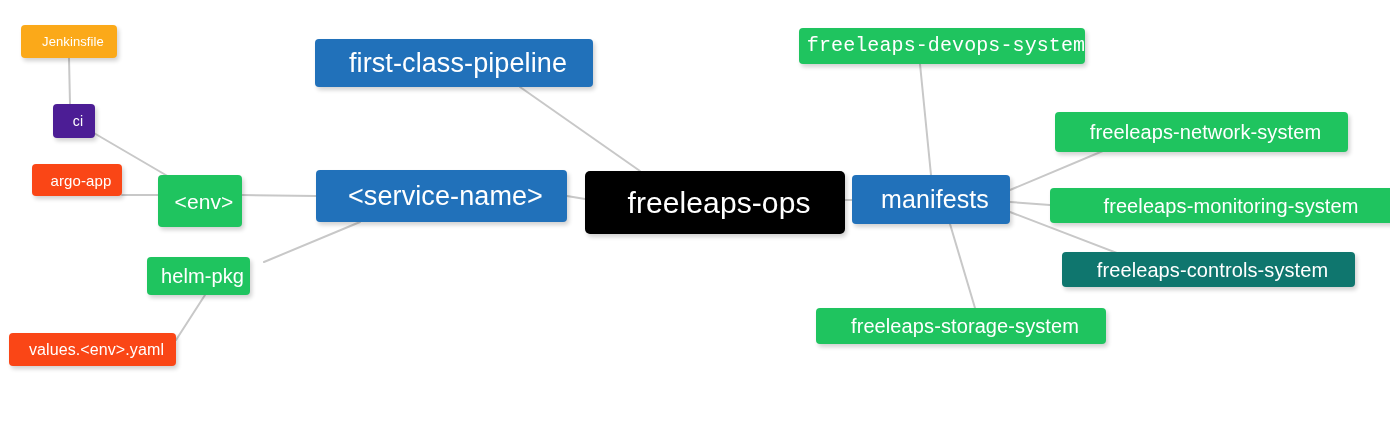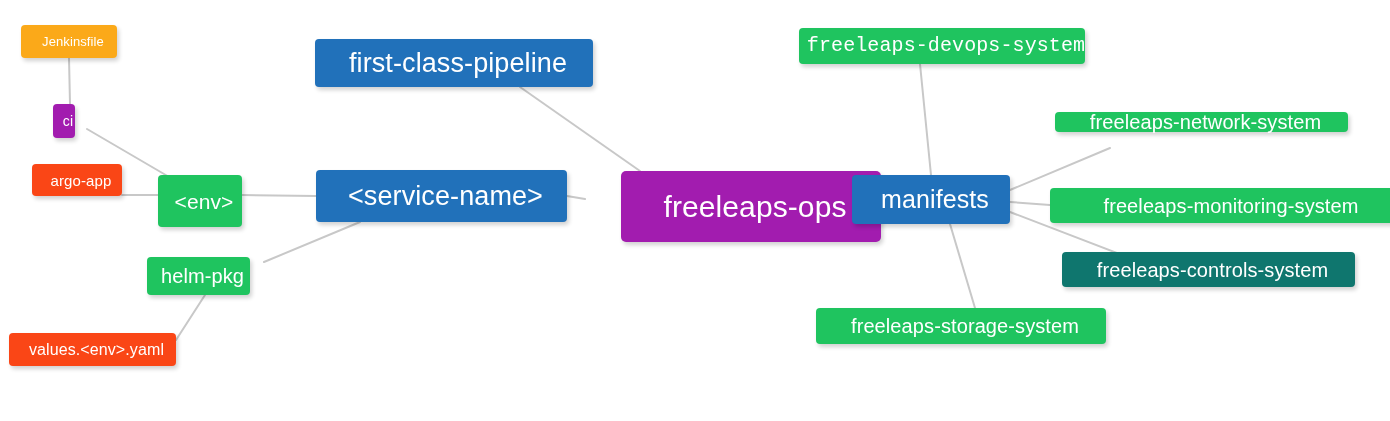--- a/index.html
+++ b/index.html
@@ -57,28 +57,28 @@
       <path d="M 567,196 L 585,199" stroke="#c8c8c8" stroke-width="2" fill="none" stroke-linecap="round"></path>
       <path d="M 845,200 L 852,200" stroke="#c8c8c8" stroke-width="2" fill="none" stroke-linecap="round"></path>
       <path d="M 931,175 L 920,64" stroke="#c8c8c8" stroke-width="2" fill="none" stroke-linecap="round"></path>
       <path d="M 1010,190 L 1110,148" stroke="#c8c8c8" stroke-width="2" fill="none" stroke-linecap="round"></path>
       <path d="M 1010,202 L 1050,205" stroke="#c8c8c8" stroke-width="2" fill="none" stroke-linecap="round"></path>
       <path d="M 1010,212 L 1130,258" stroke="#c8c8c8" stroke-width="2" fill="none" stroke-linecap="round"></path>
       <path d="M 950,224 L 975,308" stroke="#c8c8c8" stroke-width="2" fill="none" stroke-linecap="round"></path>
     </svg>
   <div id="node-layer">
       <div class="node" style="left: 21px; top: 25px; width: 96px; height: 33px; background: rgb(251, 169, 25); font-size: 13px; color: rgb(255, 255, 255);">Jenkinsfile</div>
-      <div class="node" style="left: 53px; top: 104px; width: 22px; height: 34px; background: #a21caf; font-size: 14px; color: rgb(255, 255, 255);">ci</div>
+      <div class="node" style="left: 53px; top: 104px; width: 42px; height: 34px; background: #4c1d95; font-size: 14px; color: rgb(255, 255, 255);">ci</div>
       <div class="node" style="left: 32px; top: 164px; width: 90px; height: 32px; background: rgb(250, 70, 22); font-size: 15px; color: rgb(255, 255, 255);">argo-app</div>
       <div class="node" style="left: 158px; top: 175px; width: 84px; height: 52px; background: rgb(31, 196, 95); font-size: 21px; color: rgb(255, 255, 255);">&lt;env&gt;</div>
       <div class="node" style="left: 147px; top: 257px; width: 103px; height: 38px; background: rgb(31, 196, 95); font-size: 20px; color: rgb(255, 255, 255);">helm-pkg</div>
       <div class="node" style="left: 9px; top: 333px; width: 167px; height: 33px; background: rgb(250, 70, 22); font-size: 16px; color: rgb(255, 255, 255);">values.&lt;env&gt;.yaml</div>
       <div class="node" style="left: 315px; top: 39px; width: 278px; height: 48px; background: rgb(33, 113, 186); font-size: 27px; color: rgb(255, 255, 255);">first-class-pipeline</div>
       <div class="node" style="left: 316px; top: 170px; width: 251px; height: 52px; background: rgb(33, 113, 186); font-size: 27px; color: rgb(255, 255, 255);">&lt;service-name&gt;</div>
-      <div class="node node-root" style="left: 585px; top: 171px; width: 260px; height: 71px; background: #a21caf; font-size: 30px; color: rgb(255, 255, 255); margin-left: 36px;">freeleaps-ops</div>
+      <div class="node node-root" style="left: 585px; top: 171px; width: 260px; height: 63px; background: #000000; font-size: 30px; color: rgb(255, 255, 255);">freeleaps-ops</div>
       <div class="node" style="left: 852px; top: 175px; width: 158px; height: 49px; background: rgb(33, 113, 186); font-size: 25px; color: rgb(255, 255, 255);">manifests</div>
       <div class="node" style="left: 799px; top: 28px; width: 286px; height: 36px; background: rgb(31, 196, 95); font-size: 20px; color: rgb(255, 255, 255); font-family: Liberation Mono, monospace;">freeleaps-devops-system</div>
-      <div class="node" style="left: 1055px; top: 112px; width: 293px; height: 20px; background: rgb(31, 196, 95); font-size: 20px; color: rgb(255, 255, 255);">freeleaps-network-system</div>
+      <div class="node" style="left: 1055px; top: 112px; width: 293px; height: 40px; background: rgb(31, 196, 95); font-size: 20px; color: rgb(255, 255, 255);">freeleaps-network-system</div>
       <div class="node" style="left: 1050px; top: 188px; width: 354px; height: 35px; background: rgb(31, 196, 95); font-size: 20px; color: rgb(255, 255, 255);">freeleaps-monitoring-system</div>
       <div class="node" style="left: 1062px; top: 252px; width: 293px; height: 35px; background: #0f766e; font-size: 20px; color: rgb(255, 255, 255);">freeleaps-controls-system</div>
       <div class="node" style="left: 816px; top: 308px; width: 290px; height: 36px; background: rgb(31, 196, 95); font-size: 20px; color: rgb(255, 255, 255);">freeleaps-storage-system</div>
     </div>
 </div>
 
 </body></html>

